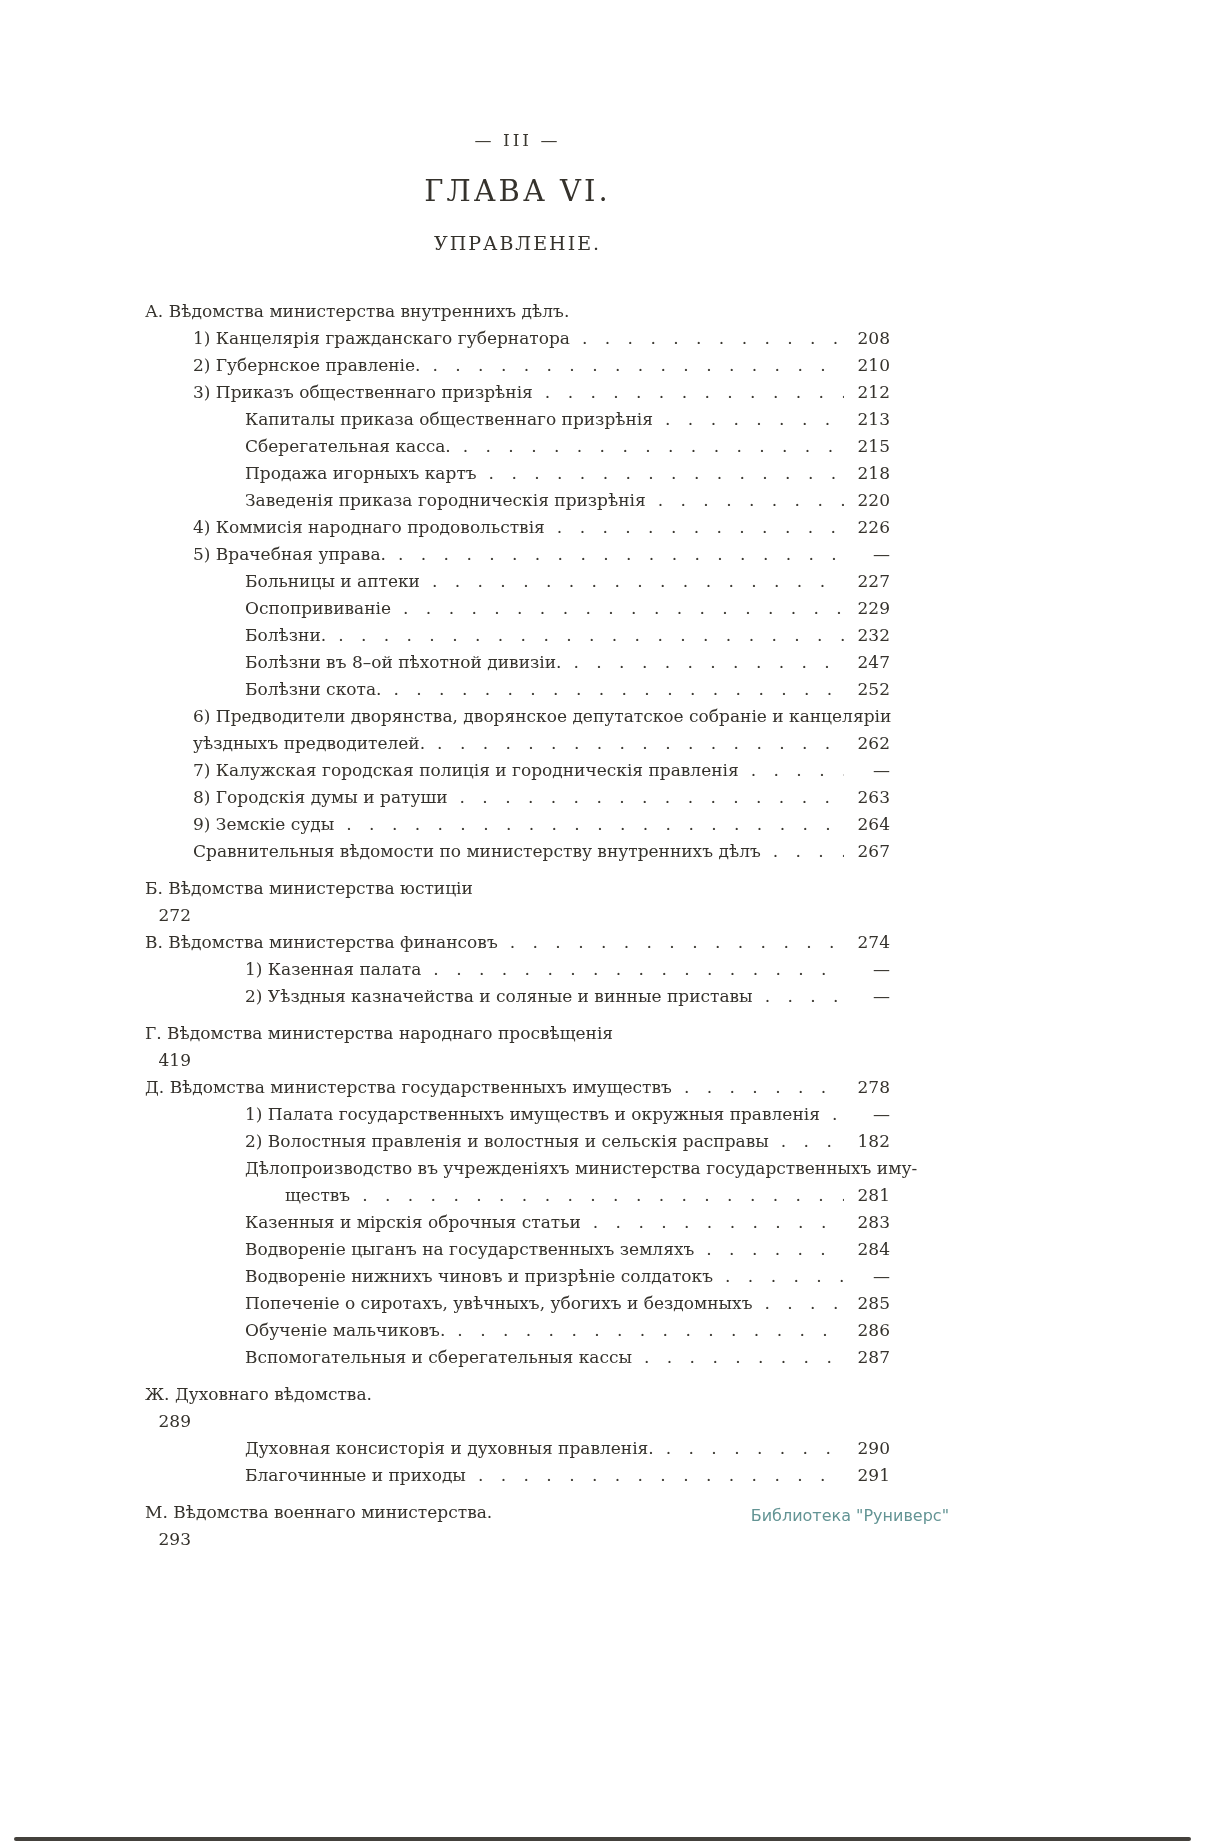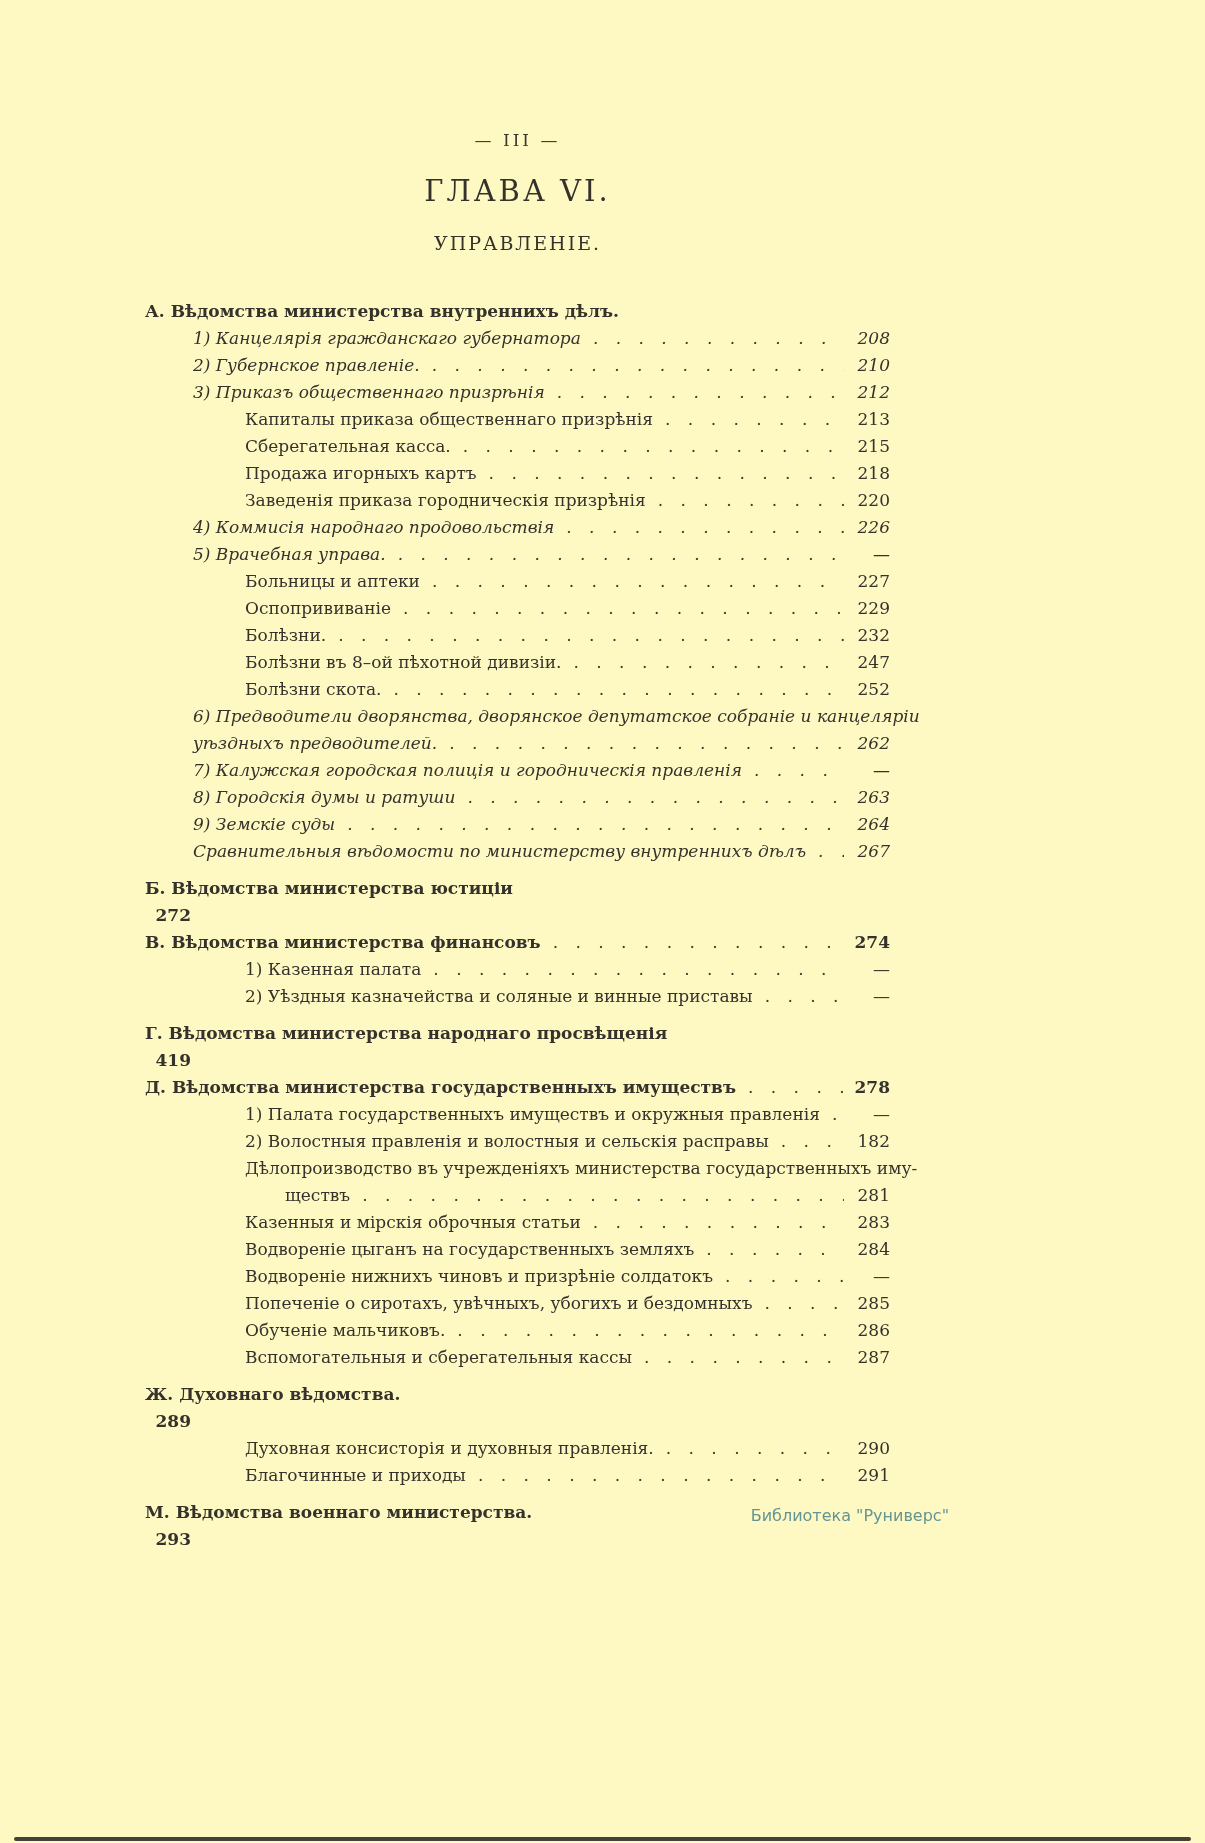--- a/index.html
+++ b/index.html
@@ -2,21 +2,21 @@
 <html><head>
 <meta charset="utf-8">
 <style>
   * { margin: 0; padding: 0; box-sizing: border-box; }
   html, body { background: #d8d6d2; }
   .page {
     position: relative;
     width: 1205px;
     height: 1843px;
     margin: 0 auto;
-    background: #fef9c3;
+    background: #ffffff;
     font-family: "DejaVu Serif", serif;
     color: #35322c;
     overflow: hidden;
   }
   .content {
     padding: 130px 315px 0 145px; 
   }
   .page-header {
     text-align: center;
     font-size: 17px;
@@ -40,24 +40,24 @@
   .toc {
     margin-top: 44px;
     font-size: 17px;
     line-height: 27px;
   }
   .row {
     display: flex;
     align-items: baseline;
     white-space: nowrap;
   }
-  .row.bold { font-weight: bold; }
+  .row.bold { font-weight: normal; }
   .row.space-before { margin-top: 10px; flex-direction: column; }
   .level-0 { padding-left: 0; }
-  .level-1 { padding-left: 48px; font-style: italic; }
+  .level-1 { padding-left: 48px; }
   .level-2 { padding-left: 100px; }
   .level-3 { padding-left: 140px; }
   .title { flex: none; }
   .leader {
     flex: 1 1 0;
     min-width: 0;
     overflow: hidden;
     white-space: nowrap;
     padding: 0 8px 0 12px;
     font-weight: normal;

